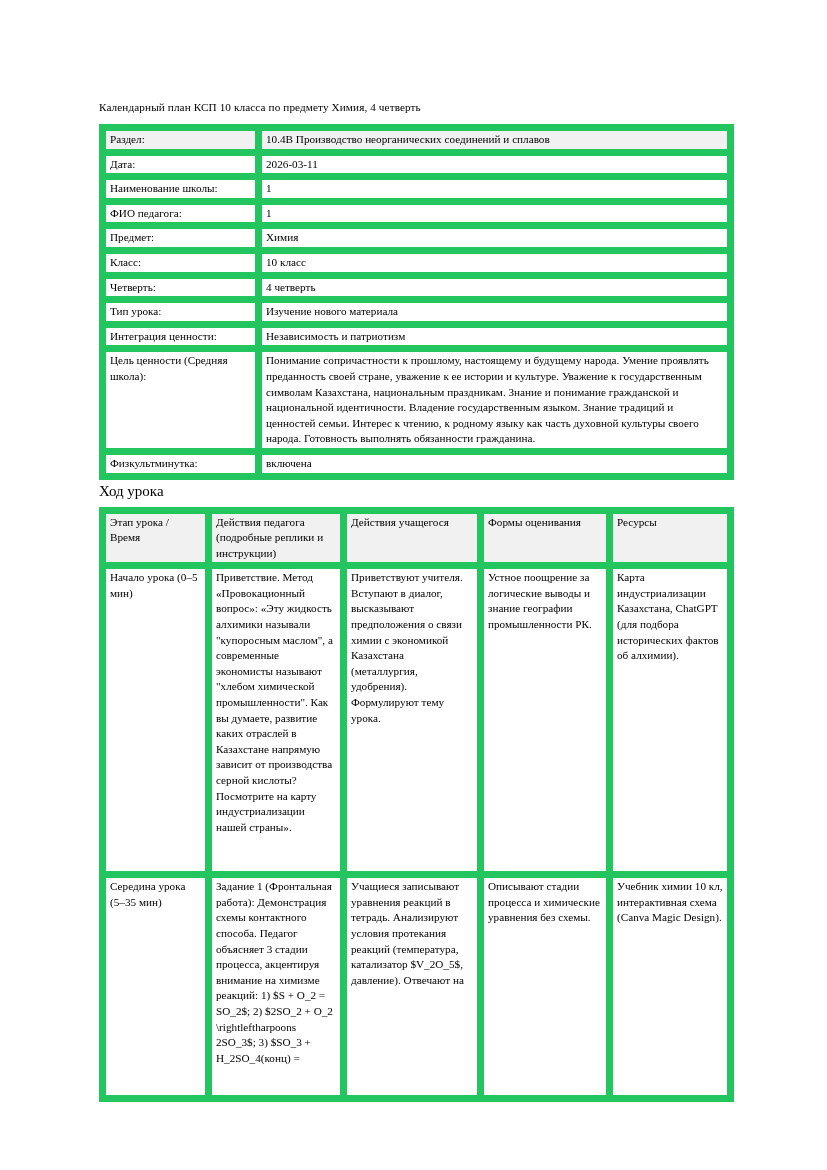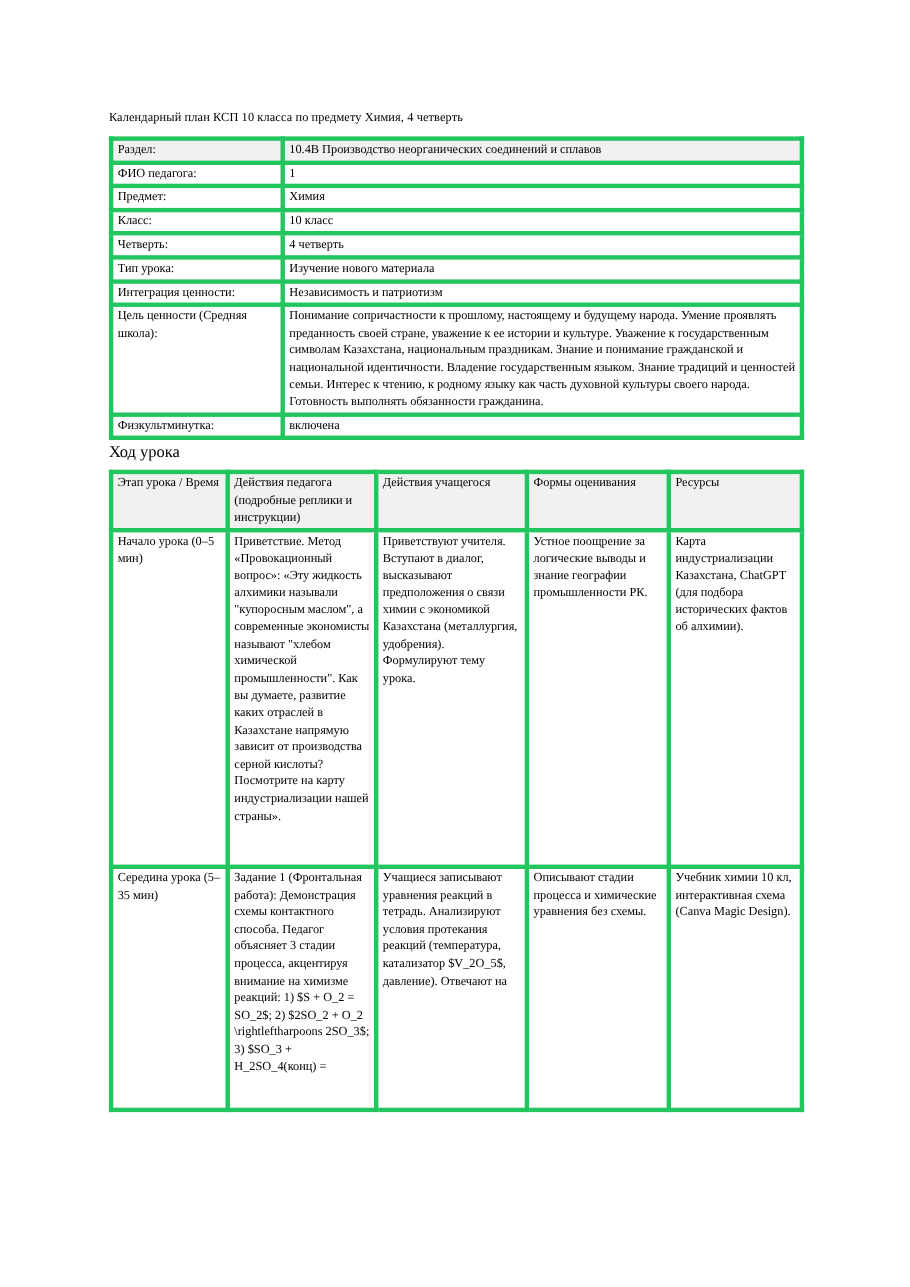--- a/index.html
+++ b/index.html
@@ -30,21 +30,21 @@
     letter-spacing: 0.01em;
   }
   table {
     border-collapse: collapse;
     table-layout: fixed;
     width: 628px;
     font-size: 11.2px;
     line-height: 15.6px;
   }
   table td {
-    border: 4px solid #22c55e;
+    border: 7px solid #22c55e;
     padding: 1px 4px 1px 4px;
     vertical-align: top;
     word-wrap: break-word;
     overflow-wrap: break-word;
     hyphens: none;
   }
   
   .info-table col.c-label { width: 156px; }
   .info-table col.c-value { width: 472px; }
   .info-table tr.shaded td { background: #f1f1f1; }
@@ -80,20 +80,28 @@
 
   <table class="info-table">
     <colgroup>
       <col class="c-label">
       <col class="c-value">
     </colgroup>
     <tbody id="info-body">
         <tr class="shaded">
           <td>Раздел:</td>
           <td>10.4В Производство неорганических соединений и сплавов</td>
+        </tr>
+        <tr>
+          <td>Дата:</td>
+          <td>2026-03-11</td>
+        </tr>
+        <tr>
+          <td>Наименование школы:</td>
+          <td>1</td>
         </tr>
         <tr>
           <td>ФИО педагога:</td>
           <td>1</td>
         </tr>
         <tr>
           <td>Предмет:</td>
           <td>Химия</td>
         </tr>
         <tr>

